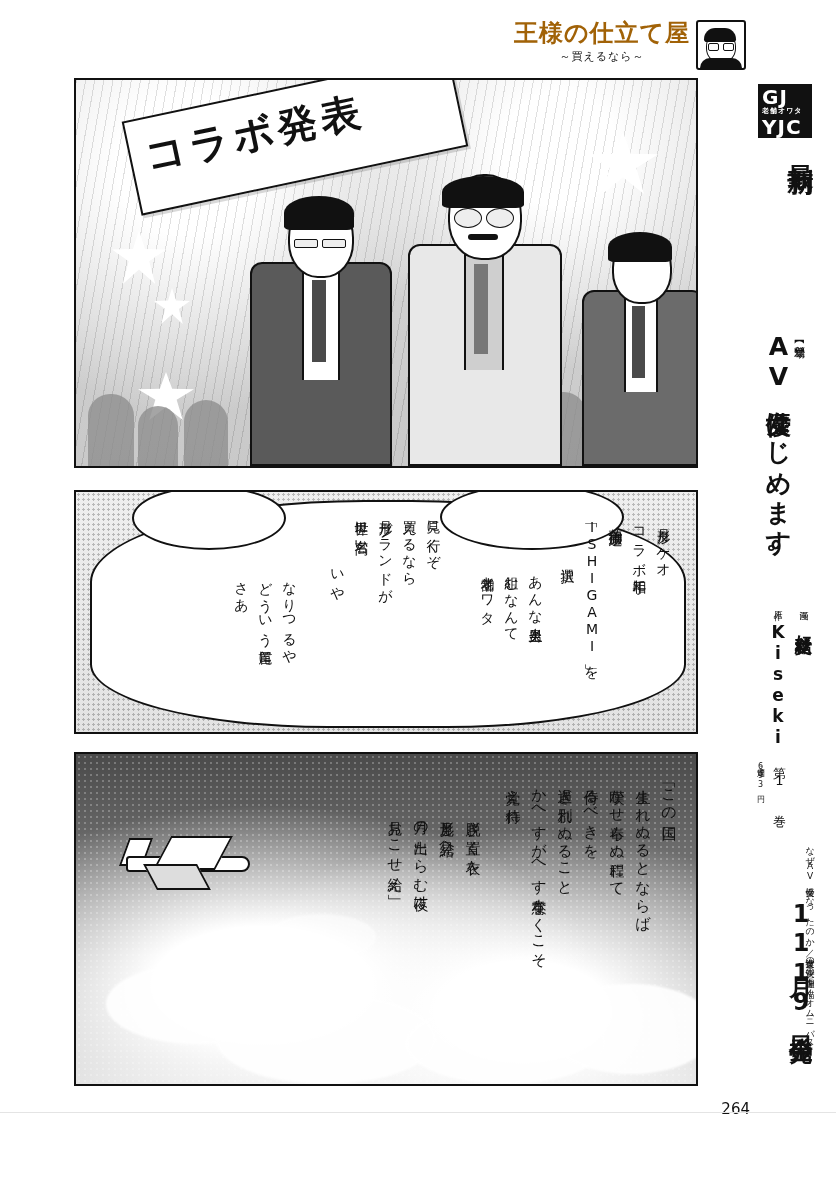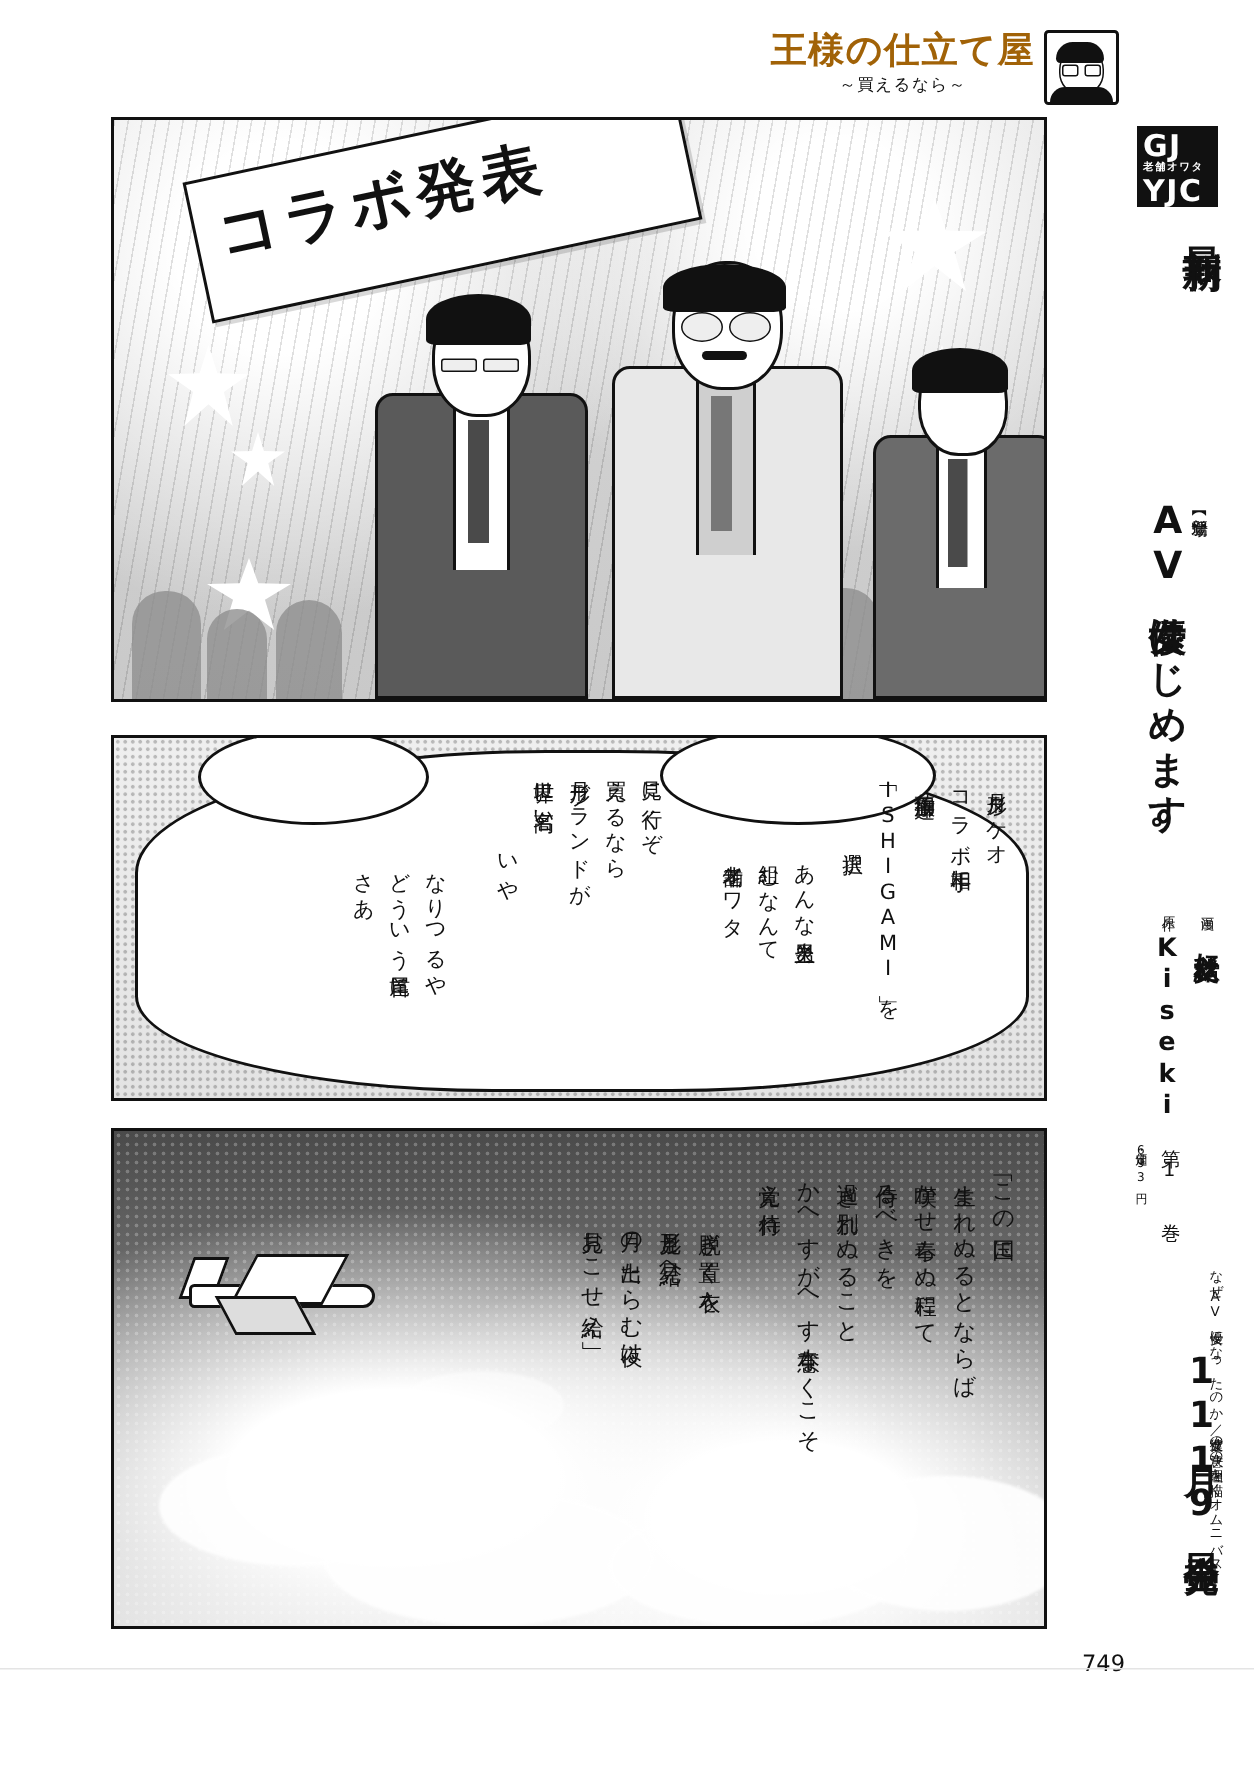--- a/index.html
+++ b/index.html
@@ -390,15 +390,15 @@
     </div>
 
     <div class="ad-vol">
       <span>第 1 巻</span>
     </div>
     <div class="ad-price">定価・693円</div>
     <div class="ad-blurb">なぜAV女優になったのか／彼女達の決意の理由を描くオムニバス!!</div>
     <div class="ad-date">11月19日金発売</div>
   </div>
 
-  <div class="pagenum">749</div>
+  <div class="pagenum">264</div>
   <div class="hr"></div>
 </div>
 
 </body></html>

